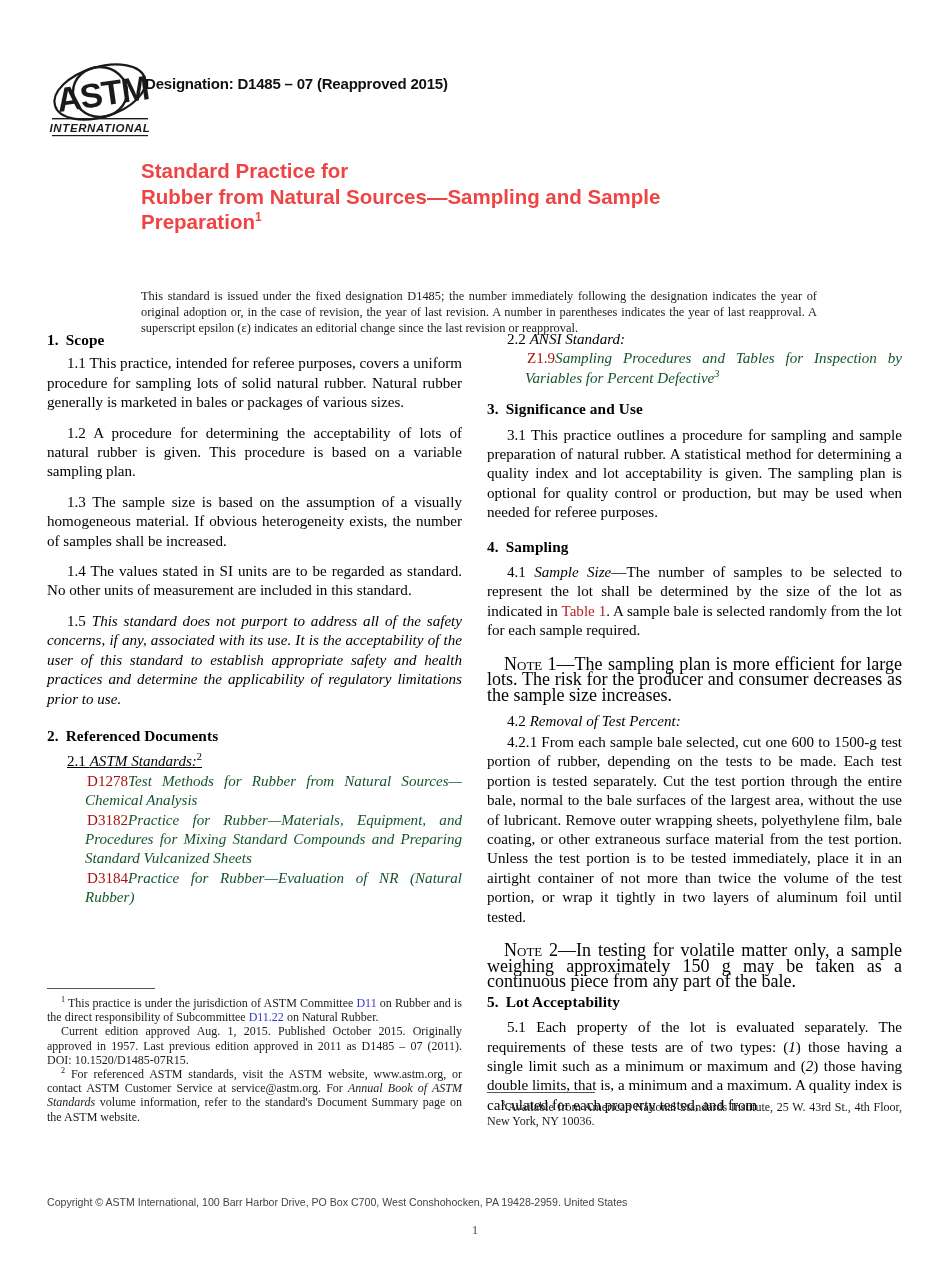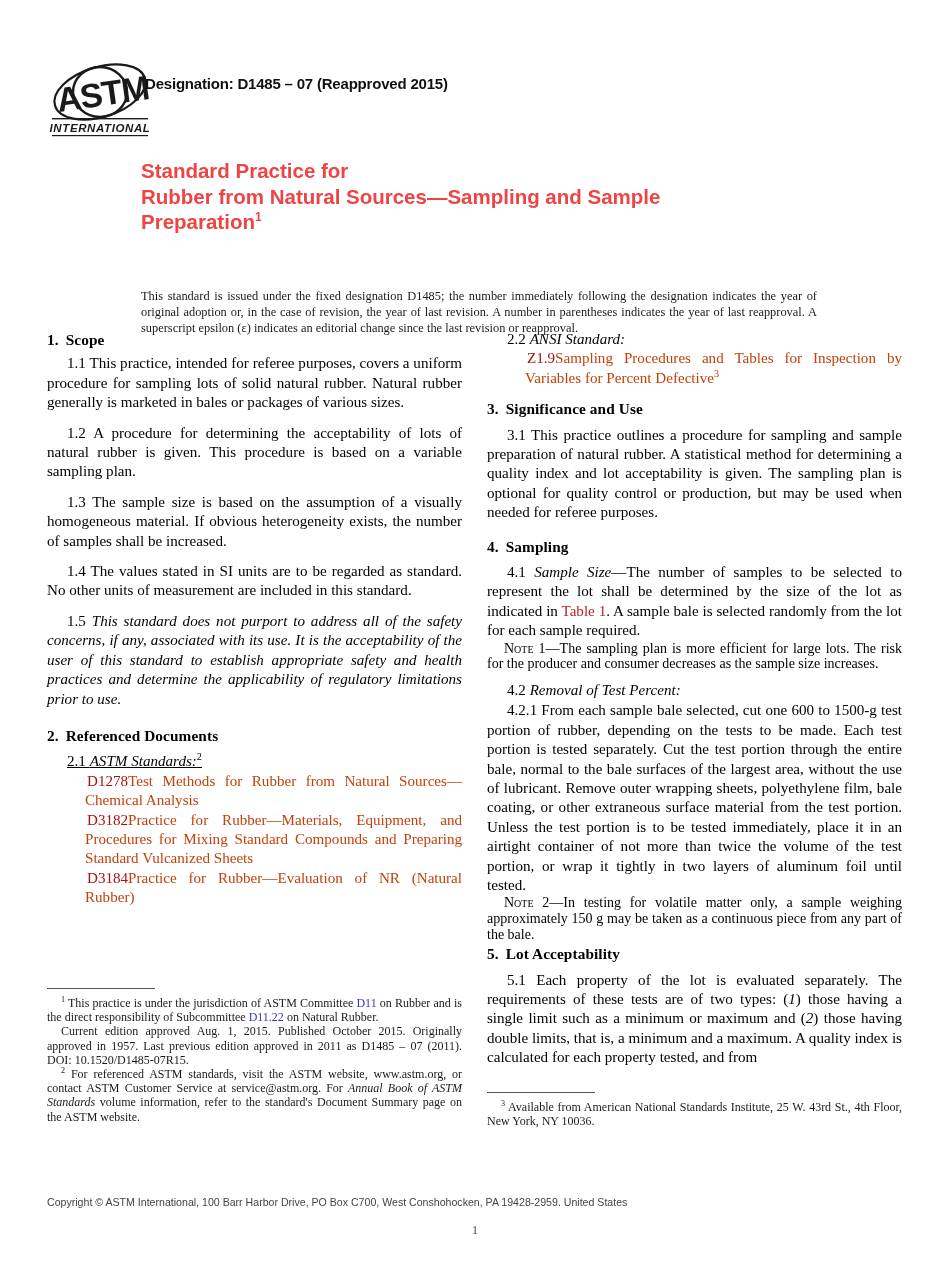--- a/index.html
+++ b/index.html
@@ -49,26 +49,26 @@
   h2.sec{
     font-size:15.3px;font-weight:bold;margin:0 0 5px 0;
     text-align:left;letter-spacing:0.1px;
   }
   h2.sec .num{margin-right:7px;}
   p.para{margin:0 0 0 0;text-indent:20px;text-align:justify;}
   p.spaced{margin-top:11px;}
   p.tight{margin-top:1px;}
   .ital{font-style:italic;}
   .ref-code{color:#aa1111;}
-  .ref-title{color:#c2410c;}
+  .ref-title{color:#14532d;font-style:italic;}
   .ref-line{text-indent:0;padding-left:38px;margin-top:0;}
   .ref-line .ref-code{margin-left:-38px;display:inline-block;min-width:38px;}
   .link-red{color:#bb2222;}
   .note{
-    font-size:14px;line-height:15.6px;text-indent:17px;margin:0 0 0 0;
+    font-size:18px;line-height:15.6px;text-indent:17px;margin:16px 0 0 0;
     text-align:justify;
   }
   .note .nlabel{font-variant:small-caps;}
   sup{font-size:0.68em;vertical-align:super;line-height:0;}
 
   
   .footnotes{position:absolute;width:415px;font-size:12px;line-height:14.2px;text-align:justify;color:#1a1a1a;}
   .fn-left{left:47px;top:988px;}
   .fn-right{left:487px;top:1092px;}
   .fn-rule{border:0;border-top:1px solid #555;width:108px;margin:0 0 7px 0;height:0;}

